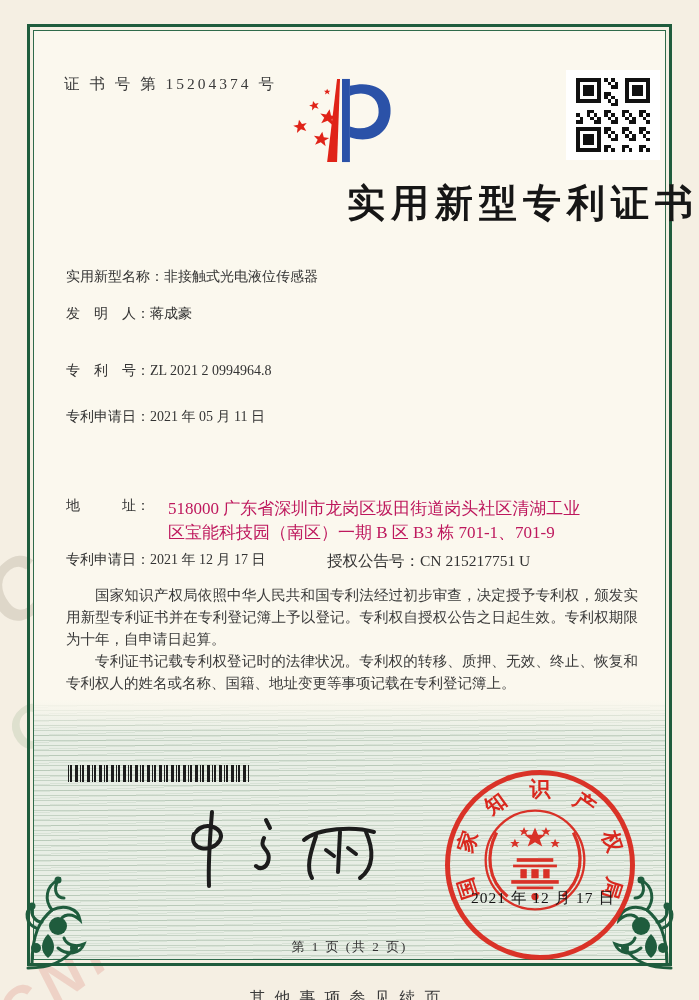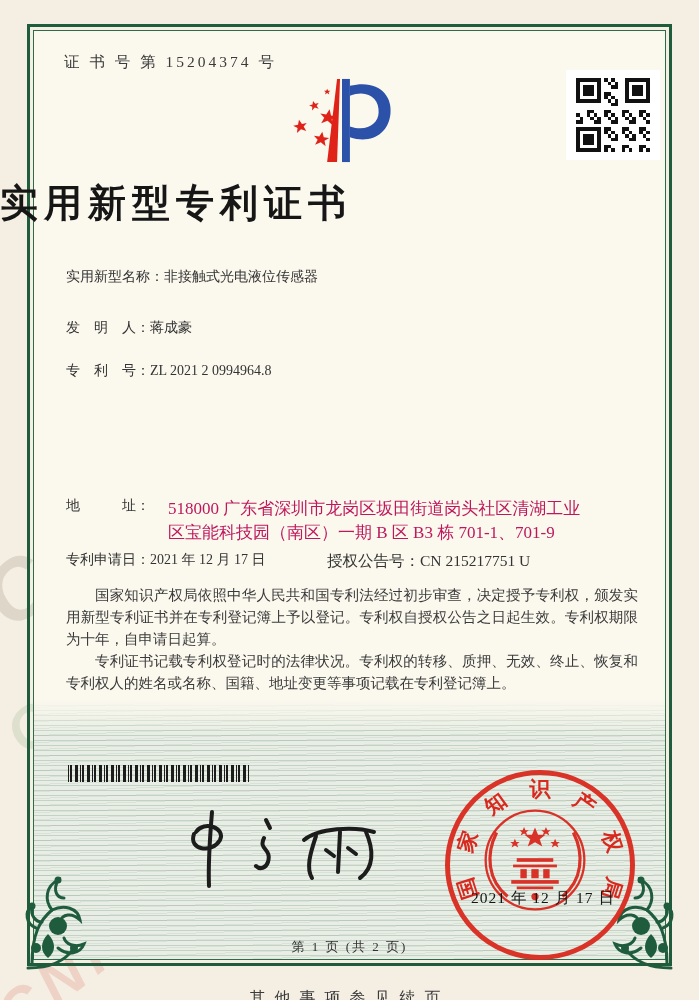--- a/index.html
+++ b/index.html
@@ -25,25 +25,25 @@
     background:linear-gradient(#fbf8ee, rgba(251,248,238,0));}
   
   .wm{position:absolute; font-family:"Liberation Sans",sans-serif; font-weight:bold;
     font-style:italic; transform:rotate(-38deg); letter-spacing:8px; pointer-events:none;}
   .wm-pink{left:128px; top:96px; font-size:66px; color:rgba(224,148,138,.34);}
   .wm-green{left:420px; top:288px; font-size:54px; color:rgba(160,184,140,.42);}
   .wm-gray{left:-38px; top:470px; font-size:84px; color:rgba(168,160,142,.30);}
   .wm-green2{left:-10px; top:640px; font-size:58px; color:rgba(170,190,160,.30);}
   .wm-pink2{left:-20px; top:920px; font-size:60px; color:rgba(228,168,156,.40);}
   
-  .cert-no{position:absolute; left:64px; top:52px; font-size:15.5px; letter-spacing:3px; color:#3a3a3a;}
+  .cert-no{position:absolute; left:64px; top:74px; font-size:15.5px; letter-spacing:3px; color:#3a3a3a;}
   .logo{position:absolute; left:283px; top:74px; width:118px; height:94px;}
   .qr-wrap{position:absolute; left:566px; top:70px; width:94px; height:90px; background:#fff;}
   .qr-wrap svg{position:absolute; left:10px; top:8px;}
-  .title{position:absolute; left:0; right:0; top:178px; text-align:left;
+  .title{position:absolute; left:0; right:0; top:178px; text-align:right;
     font-size:38px; font-weight:bold; letter-spacing:6px; color:#161616;}
   
   .row{position:absolute; left:66px; font-size:14px; color:#333; white-space:pre;}
   .row .lab{display:inline-block;}
   .addr-val{position:absolute; left:168px; top:497px; width:470px; font-size:17px; color:#be185d; line-height:24px;}
   .grant2{position:absolute; left:327px; font-size:15.5px; color:#333; white-space:pre;}
   
   .paras{position:absolute; left:66px; top:584px; width:572px; font-size:14.5px;
     line-height:22px; color:#3a3a3a;}
   .paras p{margin:0; text-indent:2em; text-align:justify;}
@@ -250,22 +250,23 @@
         <rect x="20" y="12" width="1" height="1" fill="#111"></rect>
         <rect x="20" y="15" width="1" height="1" fill="#111"></rect>
         <rect x="20" y="17" width="1" height="1" fill="#111"></rect>
         <rect x="20" y="20" width="1" height="1" fill="#111"></rect>
       </svg>
   </div>
 
   <div class="title">实用新型专利证书</div>
 
   <div class="row" style="top:268px"><span class="lab">实用新型名称：</span><span>非接触式光电液位传感器</span></div>
-  <div class="row" style="top:319px"><span class="lab">发　明　人：</span><span>蒋成豪</span></div>
+  <div class="row" style="top:305px"><span class="lab">发　明　人：</span><span>蒋成豪</span></div>
   <div class="row" style="top:362px"><span class="lab">专　利　号：</span><span>ZL 2021 2 0994964.8</span></div>
+  <div class="row" style="top:408px"><span class="lab">专利申请日：</span><span>2021 年 05 月 11 日</span></div>
   <div class="row" style="top:497px"><span class="lab">地　　　址：</span></div>
   <div class="addr-val">
     <div>518000 广东省深圳市龙岗区坂田街道岗头社区清湖工业</div>
     <div>区宝能科技园（南区）一期 B 区 B3 栋 701-1、701-9</div>
   </div>
   <div class="row" style="top:551px"><span class="lab">专利申请日：</span><span>2021 年 12 月 17 日</span></div>
   <div class="grant2" style="top:551px"><span class="lab">授权公告号：</span><span>CN 215217751 U</span></div>
 
   <div class="paras">
     <p>国家知识产权局依照中华人民共和国专利法经过初步审查，决定授予专利权，颁发实用新型专利证书并在专利登记簿上予以登记。专利权自授权公告之日起生效。专利权期限为十年，自申请日起算。</p>

